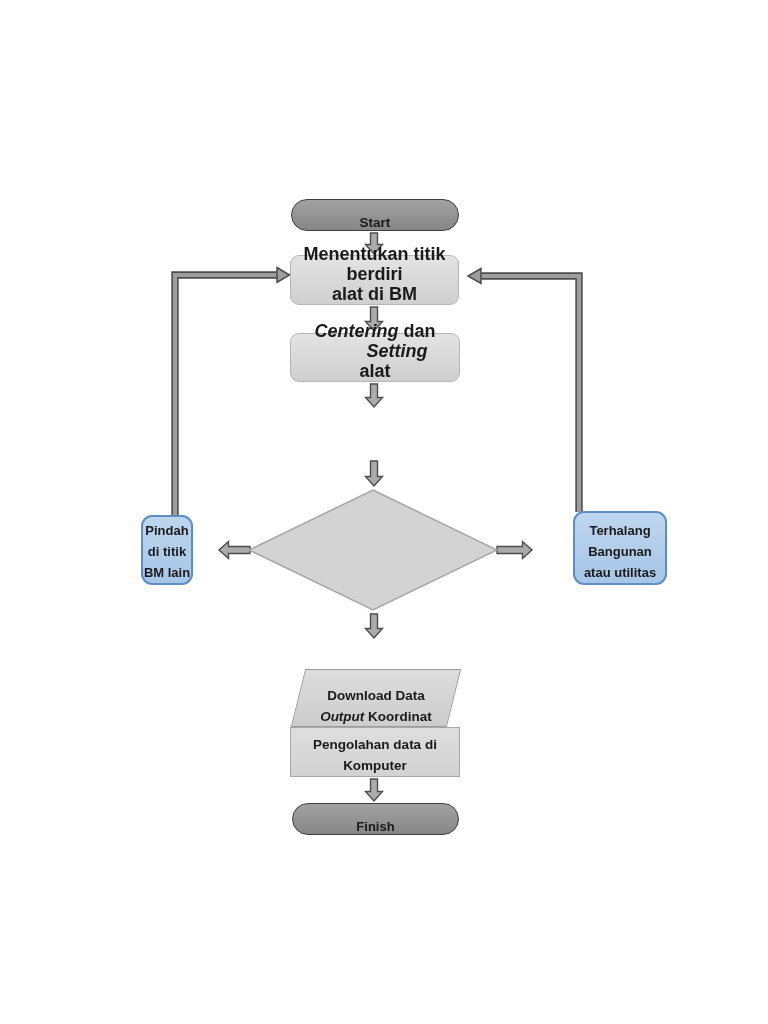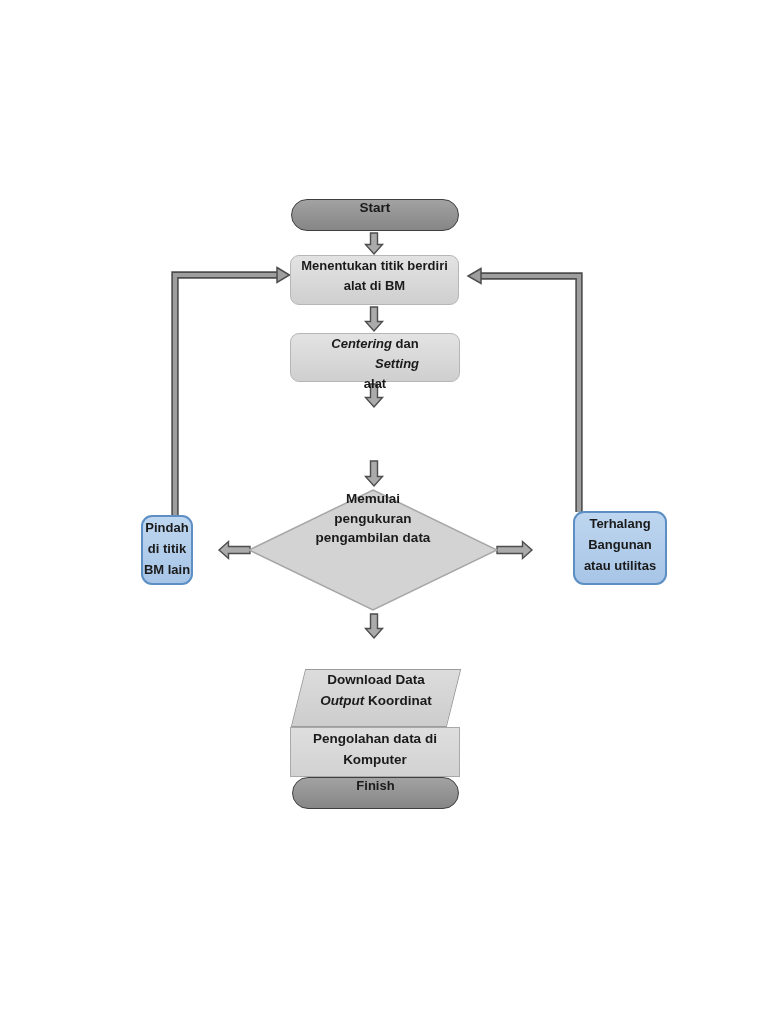--- a/index.html
+++ b/index.html
@@ -14,39 +14,39 @@
   .connectors {
     position: absolute;
     left: 0; top: 0;
     width: 768px; height: 1024px;
     z-index: 0;
   }
   .node {
     position: absolute;
     z-index: 1;
     display: flex;
-    align-items: flex-start;
+    align-items: flex-end;
     justify-content: center;
     text-align: center;
     color: #1a1a1a;
     box-sizing: border-box;
   }
   .terminator {
     background: linear-gradient(#a2a2a2, #868686);
     border: 1.6px solid #3f3f3f;
     border-radius: 17px;
     font-weight: bold;
     font-size: 13.5px;
   }
   .process {
     background: linear-gradient(#e3e3e3, #cfcfcf);
     border: 1px solid #b6b6b6;
     border-radius: 9px;
     font-weight: bold;
-    font-size: 13px;
+    font-size: 18px;
     line-height: 20px;
   }
   .process-rect {
     background: linear-gradient(#dedede, #d2d2d2);
     border: 1px solid #a9a9a9;
     border-radius: 0;
     font-weight: bold;
     font-size: 13.5px;
     line-height: 21px;
   }
@@ -154,25 +154,20 @@
         <div><span style="font-style: italic;">Centering</span><span> dan </span><span style="font-style: italic; margin-left: 44px;">Setting</span></div>
         <div><span>alat</span></div>
       </div>
   </div>
 
 
   <div class="node decision-node" style="left:248px; top:489px; width:250px; height:122px;">
     <svg class="shape" viewBox="0 0 250 122" preserveAspectRatio="none">
       <polygon points="125,1 249,61 125,121 1,61" fill="#d3d3d3" stroke="#a6a6a6" stroke-width="1.5" vector-effect="non-scaling-stroke"></polygon>
     </svg>
-    <div class="decision-label">
-        <div><span>Memulai</span></div>
-        <div><span>pengukuran</span></div>
-        <div><span>pengambilan data</span></div>
-      </div>
   </div>
 
   <div class="node side-box" style="left:141px; top:515px; width:52px; height:70px;">
     <div>
         <div><span>Pindah</span></div>
         <div><span>di titik</span></div>
         <div><span>BM lain</span></div>
       </div>
   </div>
 
@@ -192,17 +187,17 @@
       </div>
   </div>
 
   <div class="node process-rect" style="left:290px; top:727px; width:170px; height:50px;">
     <div>
         <div><span>Pengolahan data di</span></div>
         <div><span>Komputer</span></div>
       </div>
   </div>
 
-  <div class="node terminator" style="left:292px; top:777px; width:167px; height:32px;">
+  <div class="node terminator" style="left:292px; top:803px; width:167px; height:32px;">
     <span class="finish-label">Finish</span>
   </div>
 
 </div>
 
 </body></html>

